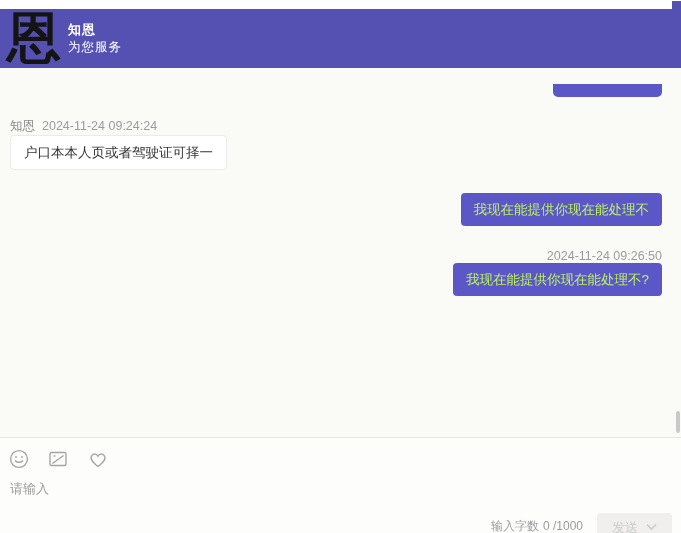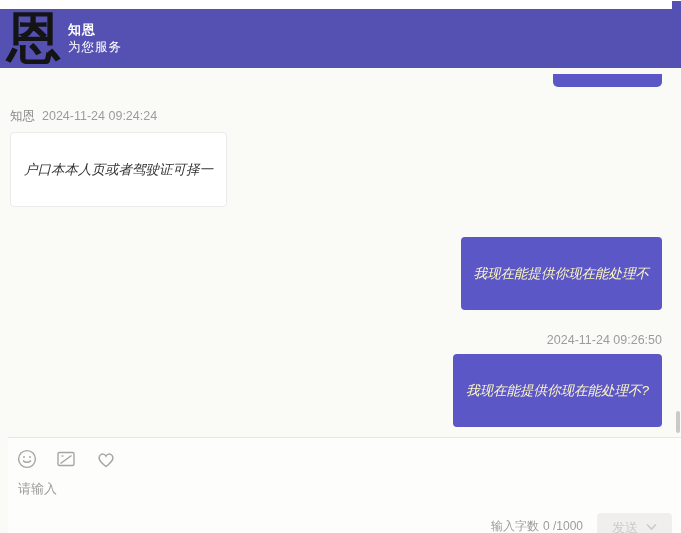--- a/index.html
+++ b/index.html
@@ -33,60 +33,57 @@
     font-size: 54px; line-height: 68px;
     color: #141414;
   }
   .brand {
     position: absolute; left: 68px; top: 12px; color: #ffffff;
   }
   .brand-name { font-size: 13px; font-weight: bold; letter-spacing: 1px; }
   .brand-tagline { font-size: 12.5px; letter-spacing: 1px; }
 
   main.chat {
-    position: absolute; top: 74px; left: 0; right: 0; height: 369px;
+    position: absolute; top: 84px; left: 0; right: 0; height: 369px;
   }
   .bubble-clipped {
     position: absolute; top: 0; right: 19px; width: 109px; height: 13px;
     background: #5c57c6; border-radius: 0 0 5px 5px;
   }
   .msg { display: block; }
   .msg .meta { font-size: 12.5px; color: #9c9c9c; }
   .msg .meta .sender { color: #8a8a8a; margin-right: 7px; }
   .msg-left { margin-left: 10px; text-align: left; }
   .msg-right { margin-right: 19px; text-align: right; }
   .bubble {
     display: inline-block;
-    margin-top: 7px;
-    padding: 28px 13px;
+    padding: 8px 13px;
     font-size: 13.5px; line-height: 17px;
     border-radius: 4px;
     max-width: 420px;
     text-align: left;
-    font-style: italic;
   }
   .bubble-agent {
     background: #ffffff;
     border: 1px solid #ebebeb;
     color: #333333;
   }
   .bubble-user {
     background: #5c57c6;
-    color: #fef9c3;
+    color: #bef264;
   }
   .m1 { padding-top: 34px; }
   .m2 { margin-top: 23px; }
   .m3 { margin-top: 23px; }
   .m4 { margin-top: 22px; }
 
   footer.composer {
     position: absolute; top: 437px; left: 0; right: 0; bottom: 0;
     background: #fdfdfc;
     border-top: 1px solid #e6e6e4;
-    margin-left: 8px;
   }
   .toolbar {
     display: flex; align-items: center; gap: 13px;
     padding: 8px 0 0 6px;
   }
   .icon-btn {
     background: none; border: none; padding: 2px; margin: 0;
     cursor: pointer; line-height: 0;
   }
   .icon-btn svg { stroke: #a5a5a5; fill: none; stroke-width: 1.4; }

